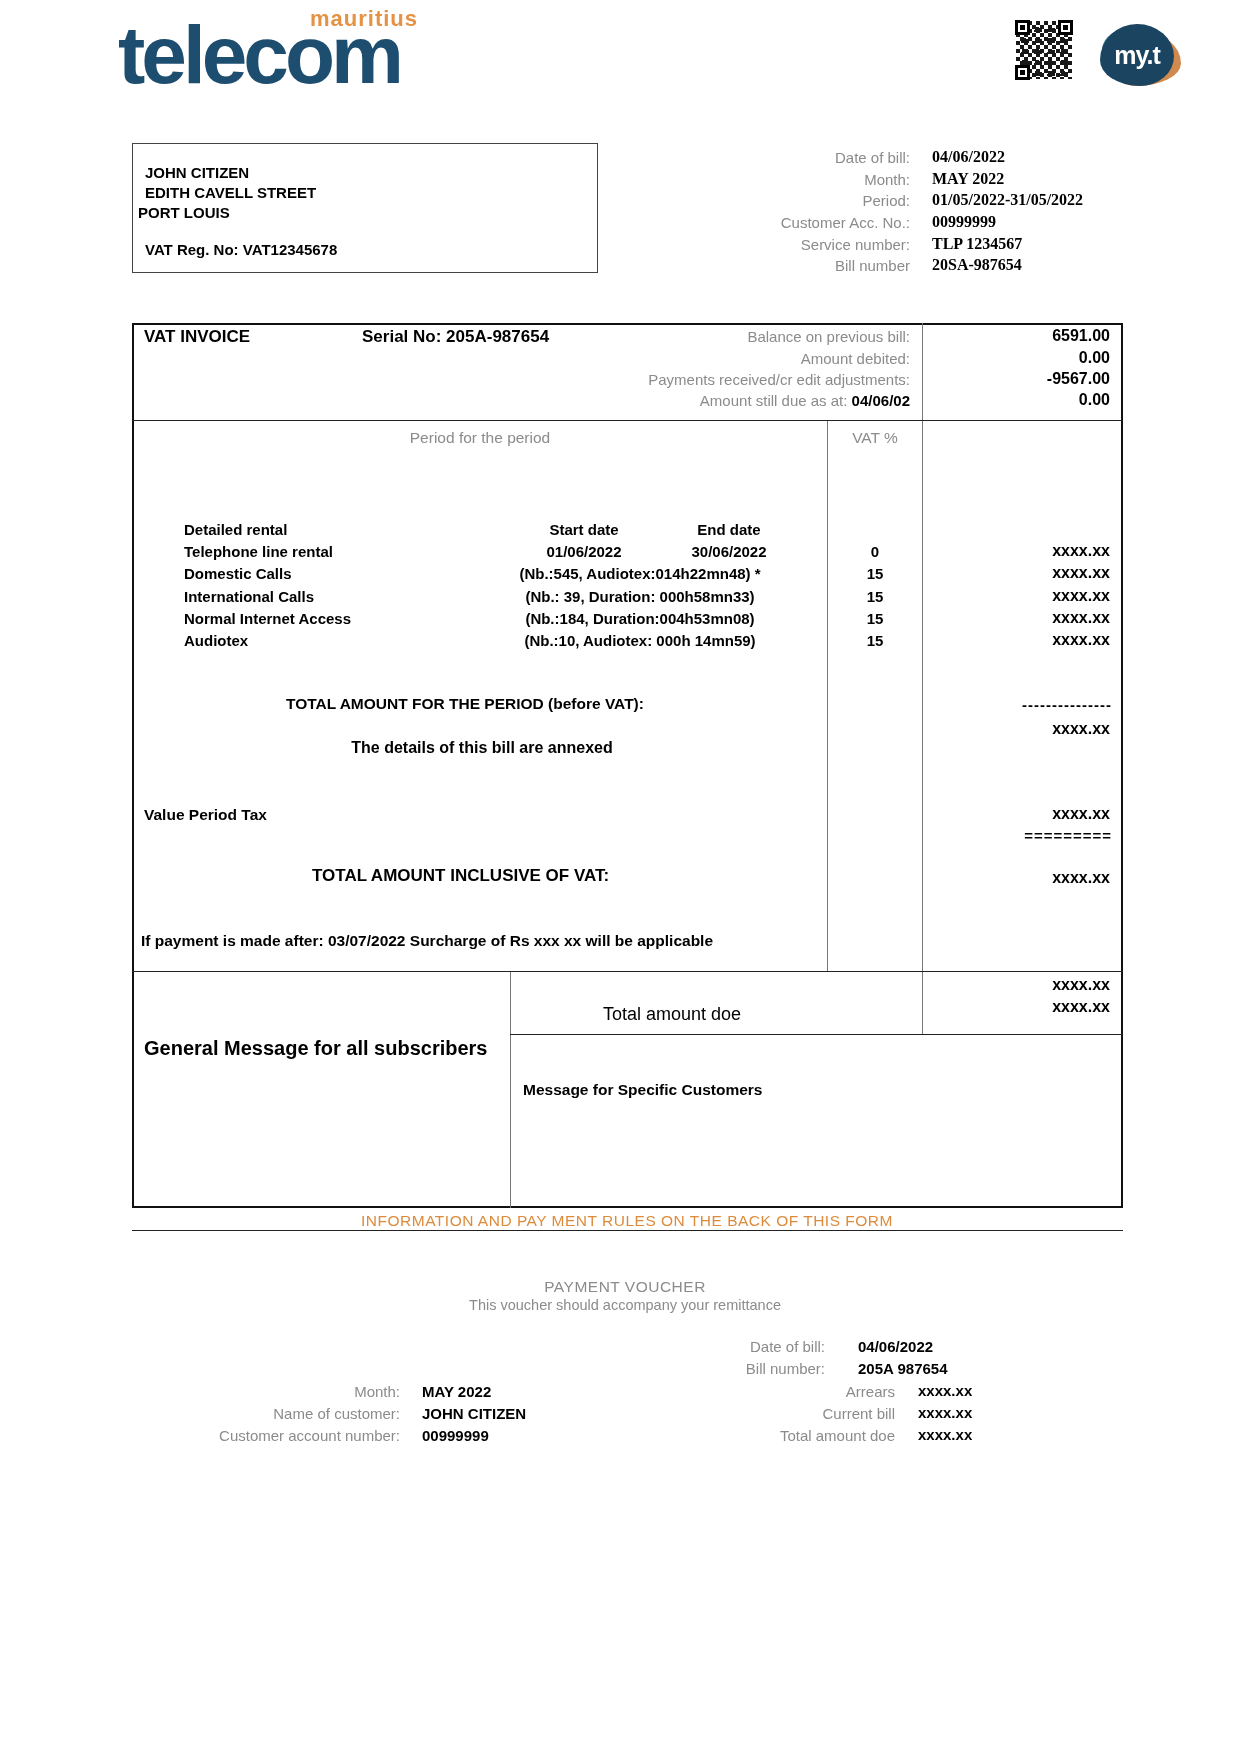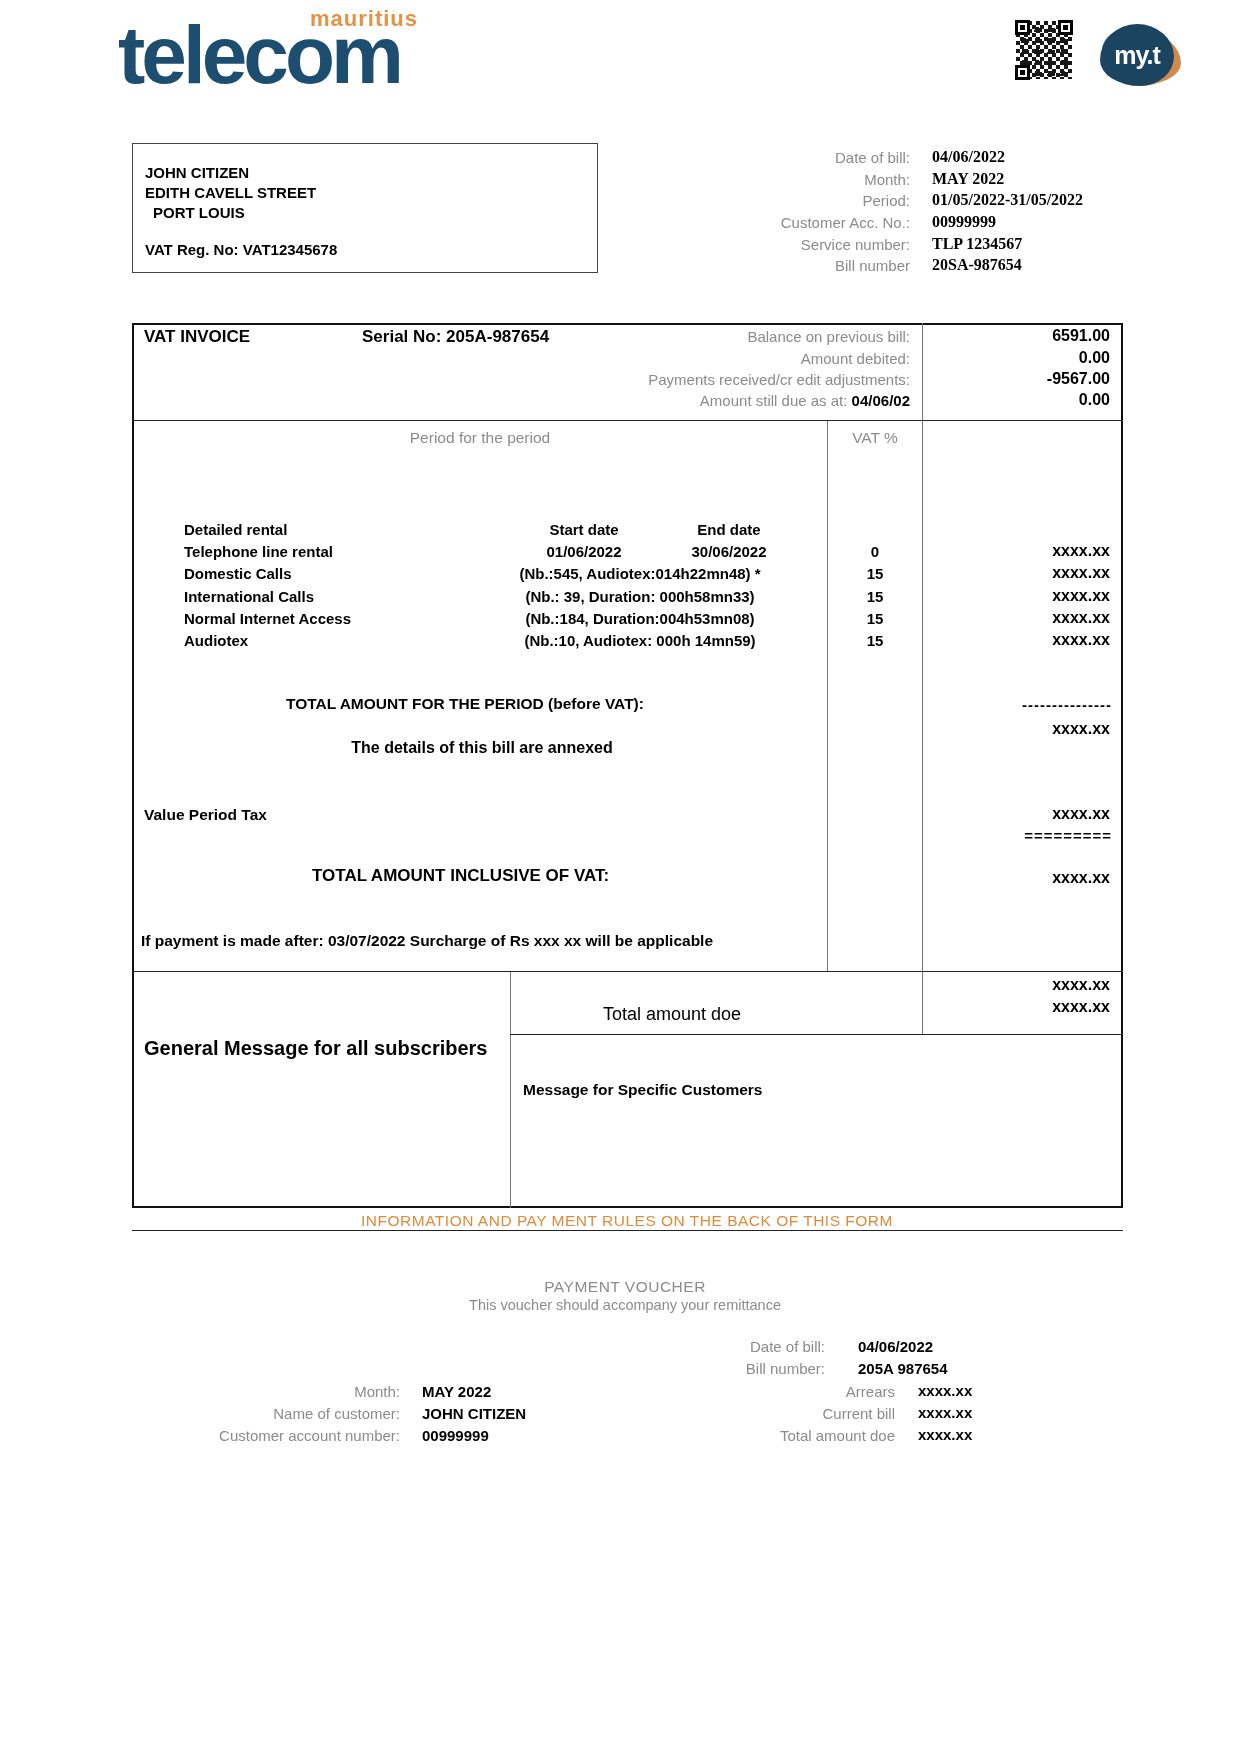--- a/index.html
+++ b/index.html
@@ -65,21 +65,21 @@
     <div class="myt-teal"></div>
     <div class="myt-orange"></div>
     <div class="myt-blob">
       <span>my.t</span>
     </div>
   </div>
 
   <div class="addr" style="left:132px;top:143px;width:466px;height:130px"></div>
   <div class="txt b" style="left:145px;top:163px">JOHN CITIZEN</div>
   <div class="txt b" style="left:145px;top:183px">EDITH CAVELL STREET</div>
-  <div class="txt b" style="left:153px;top:203px">PORT LOUIS</div>
+  <div class="txt b" style="left:138px;top:203px">PORT LOUIS</div>
   <div class="txt b" style="left:145px;top:240px">VAT Reg. No: VAT12345678</div>
 
   <div class="txt lab ra" style="right:331px;top:148px">Date of bill:</div>
   <div class="txt sval" style="left:932px;top:147px">04/06/2022</div>
   <div class="txt lab ra" style="right:331px;top:170px">Month:</div>
   <div class="txt sval" style="left:932px;top:169px">MAY 2022</div>
   <div class="txt lab ra" style="right:331px;top:191px">Period:</div>
   <div class="txt sval" style="left:932px;top:190px">01/05/2022-31/05/2022</div>
   <div class="txt lab ra" style="right:331px;top:213px">Customer Acc. No.:</div>
   <div class="txt sval" style="left:932px;top:212px">00999999</div>

